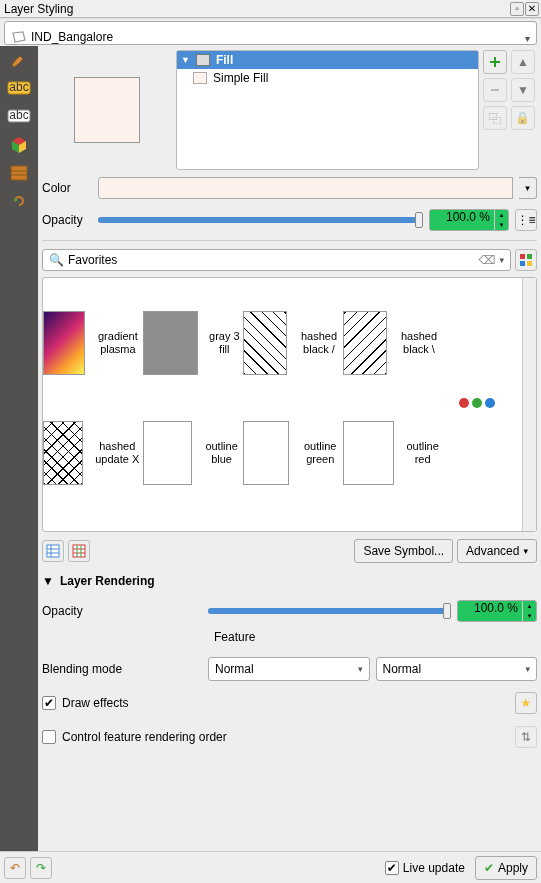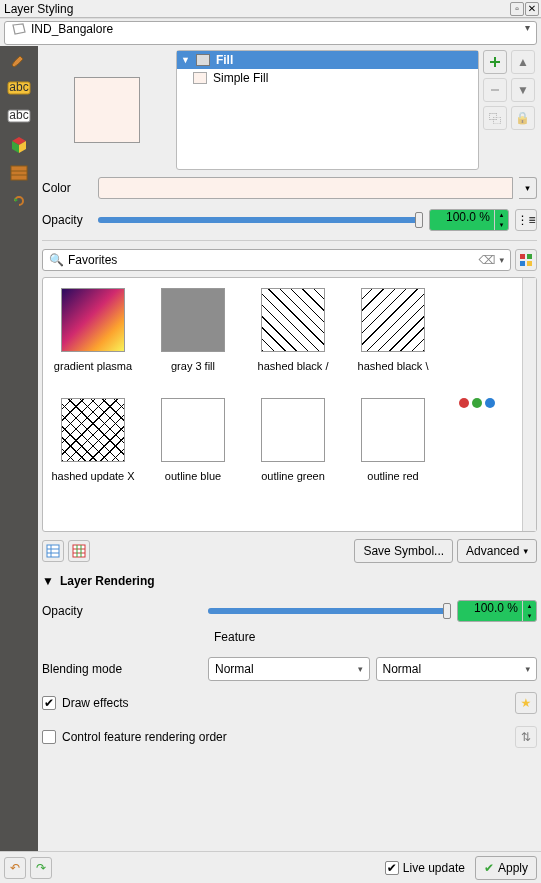--- a/index.html
+++ b/index.html
@@ -6,21 +6,21 @@
 html, body { width: 541px; height: 883px; background: #e8e8e8; }
 .panel { width: 541px; height: 883px; display: flex; flex-direction: column; background: #eeeeee; }
 
 
 .titlebar { display: flex; align-items: center; height: 18px; padding: 0 2px 0 4px; background: #efefef; border-bottom: 1px solid #bbb; }
 .titlebar .title { flex: 1; font-size: 12px; }
 .titlebar .tbtn { width: 14px; height: 14px; border: 1px solid #999; margin-left: 1px; font-size: 10px; display:flex;align-items:center;justify-content:center;background:#eee;border-radius:2px; }
 
 
 .layer-row { display: flex; align-items: center; height: 28px; padding: 2px 4px; gap: 4px; border-top:1px solid #ddd;}
-.combo { flex: 1; height: 24px; background: #fff; border: 1px solid #aaa; border-radius: 3px; display: flex; align-items: flex-start; padding: 0 6px; position: relative; }
+.combo { flex: 1; height: 24px; background: #fff; border: 1px solid #aaa; border-radius: 3px; display: flex; align-items: flex-end; padding: 0 6px; position: relative; }
 .combo::after { content: "▾"; position: absolute; right: 6px; color: #555; font-size: 10px; }
 
 
 .main-area { flex: 1; display: flex; min-height: 0; }
 .sidebar { width: 38px; background: #52514f; display: flex; flex-direction: column; align-items: center; padding-top: 4px; gap: 6px; }
 .sidebar-icon { width: 28px; height: 22px; display: flex; align-items: center; justify-content: center; }
 .content { flex: 1; display: flex; flex-direction: column; background: #eee; padding: 4px; gap: 4px; min-width: 0; }
 
 
 .symboltype-row { display:flex; gap:4px; height:28px; align-items:center;}
@@ -58,21 +58,21 @@
 
 
 .search-row{display:flex;gap:4px;height:26px;align-items:center;}
 .search-field{flex:1;height:22px;background:#fff;border:1px solid #aaa;border-radius:3px;display:flex;align-items:center;padding:0 6px;gap:4px;}
 .search-field .mag{color:#888;}
 .search-field .clr{color:#888;}
 
 
 .gallery-wrap{height:255px;display:flex;border:1px solid #bbb;background:#fff;border-radius:3px;}
 .gallery{flex:1;display:flex;flex-wrap:wrap;align-content:flex-start;overflow:hidden;padding:10px 0 0 0;}
-.gallery-item{width:100px;height:110px;display:flex;flex-direction:column;align-items:center;gap:8px;}
+.gallery-item{width:100px;height:110px;display:flex;align-items:center;gap:8px;}
 .gallery-item .thumb{width:64px;height:64px;border:1px solid #999;}
 .gallery-item .cap{text-align:center;font-size:11px;line-height:1.2;}
 .scroll-rail{width:14px;border-left:1px solid #ccc;background:#eee;}
 
 
 .th-grad{background:linear-gradient(135deg,#2a0a5e,#d02a6e 45%,#fca32e 75%,#f8f35a);}
 .th-gray{background:#8d8d8d;}
 .th-hash-f{background:#fff;background-image:repeating-linear-gradient(45deg,#000,#000 1px,transparent 1px,transparent 8px);}
 .th-hash-b{background:#fff;background-image:repeating-linear-gradient(-45deg,#000,#000 1px,transparent 1px,transparent 8px);}
 .th-hash-x{background:#fff;background-image:repeating-linear-gradient(45deg,#000,#000 1px,transparent 1px,transparent 8px),repeating-linear-gradient(-45deg,#000,#000 1px,transparent 1px,transparent 8px);}

